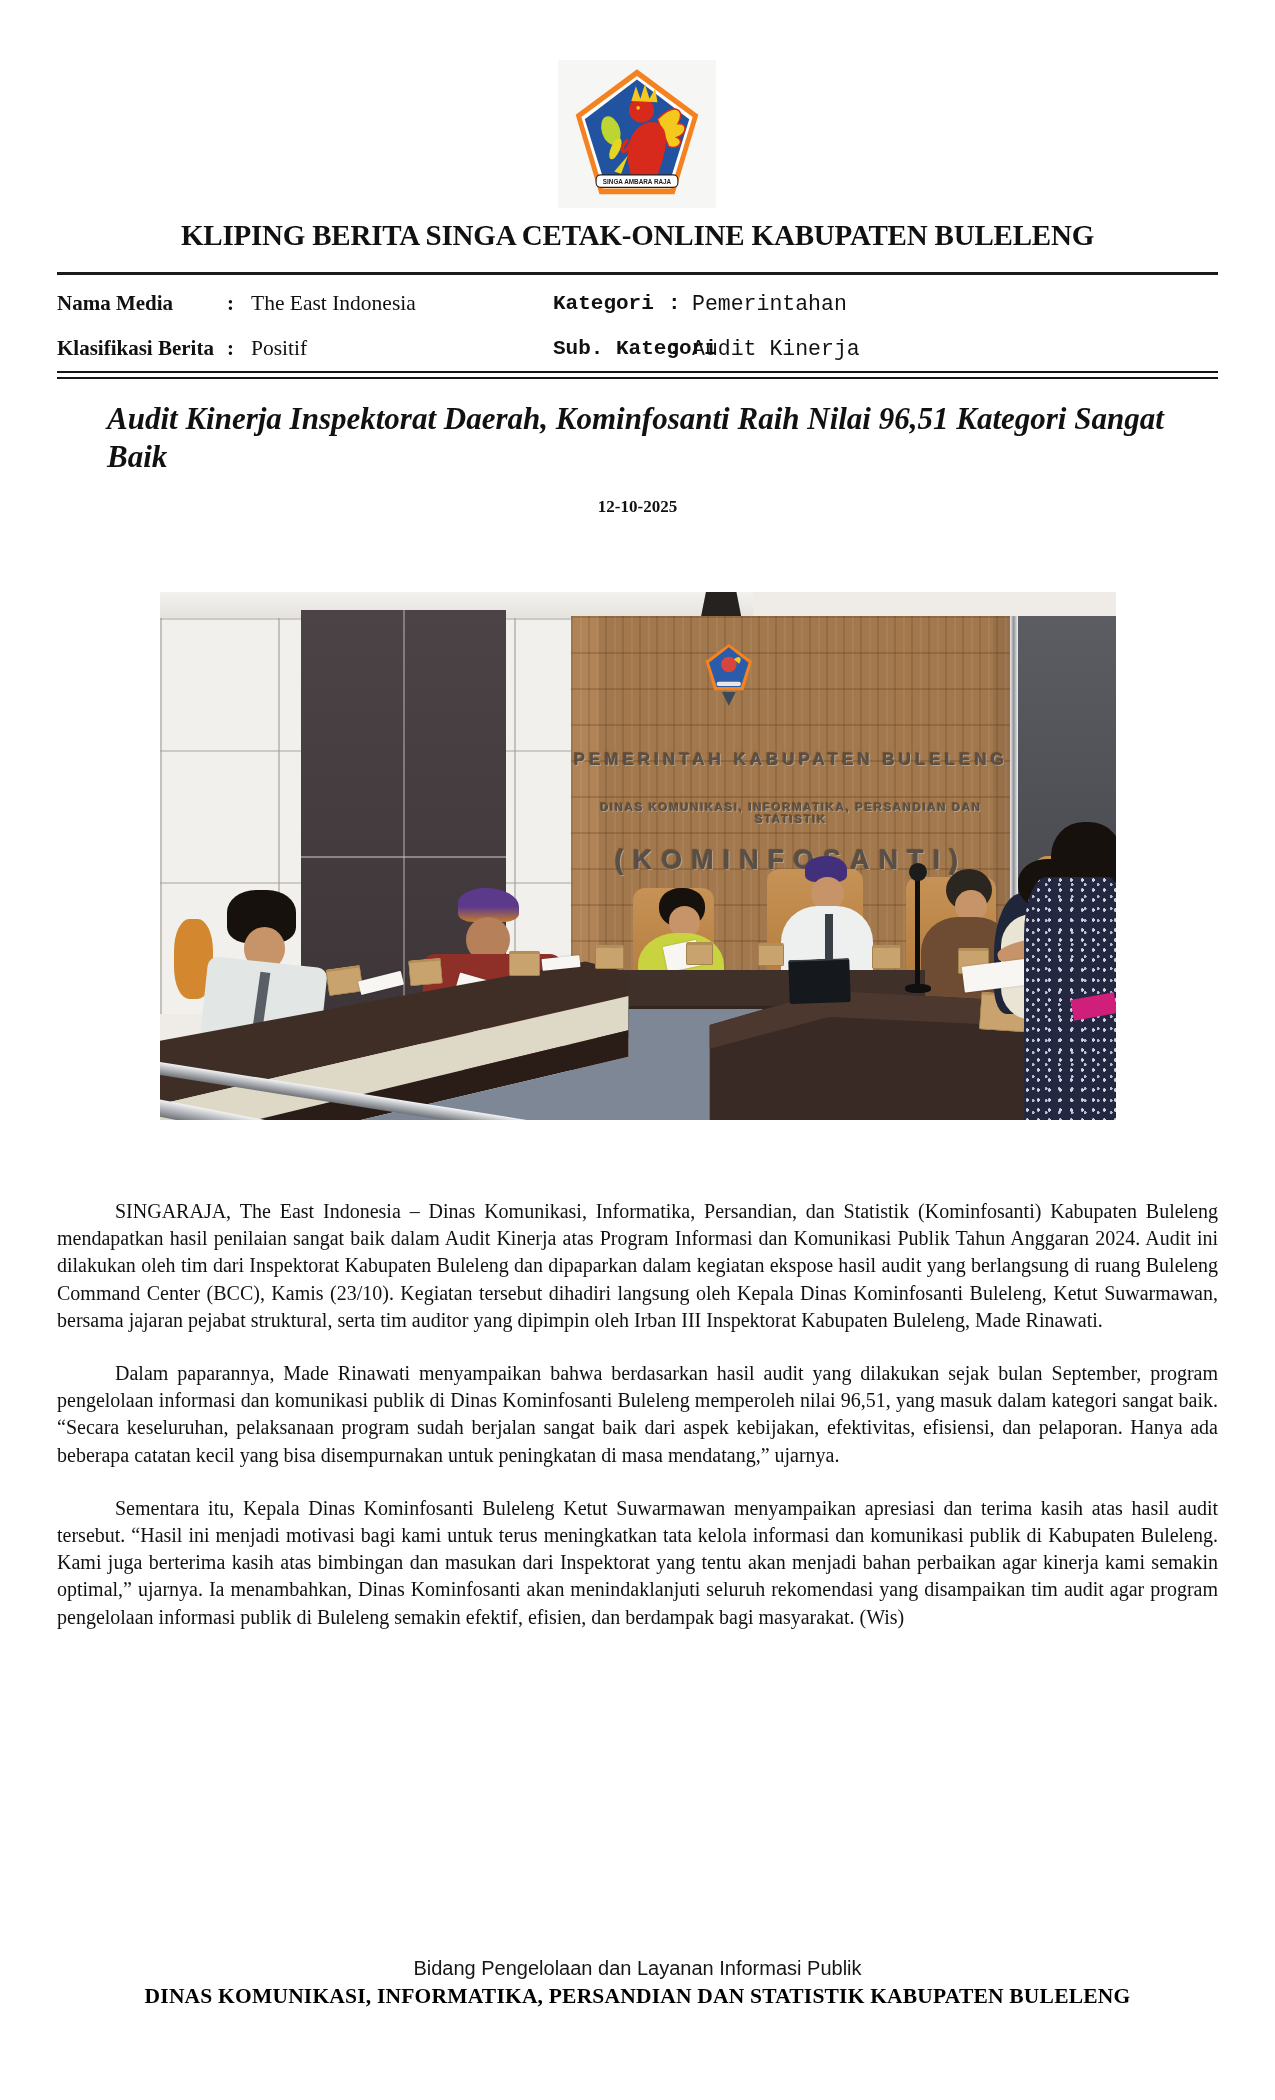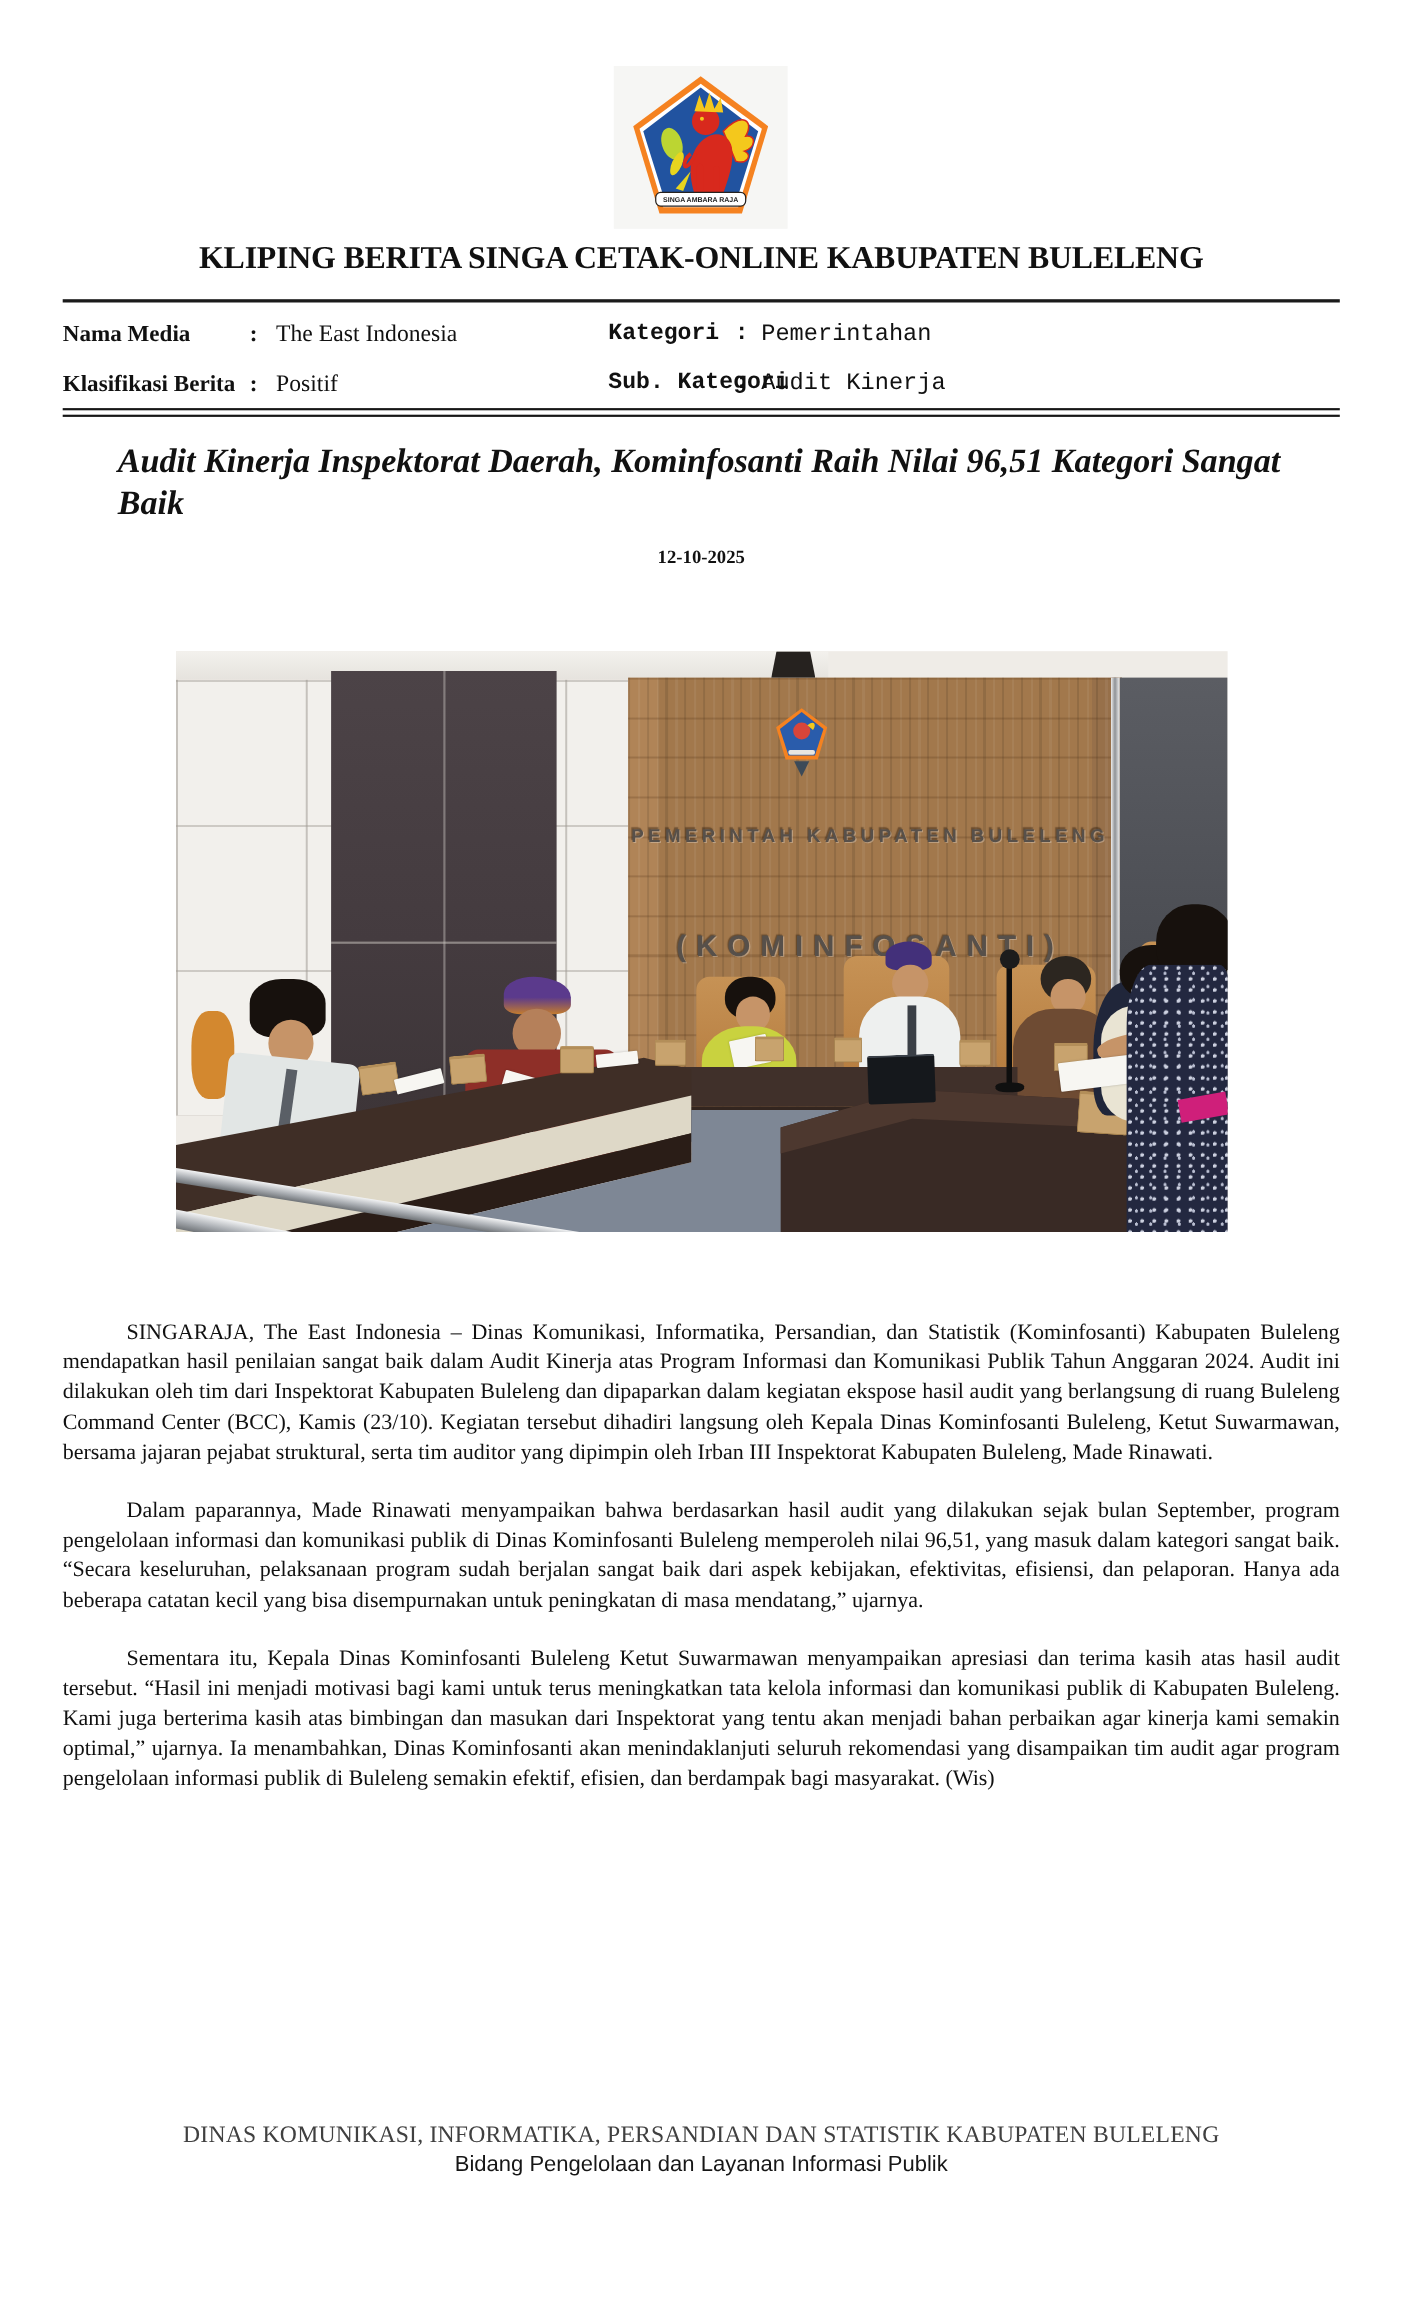--- a/index.html
+++ b/index.html
@@ -88,22 +88,22 @@
   
   .a-body{left:57px;top:1198px;width:1161px;font-size:20px;line-height:27.2px;
           text-align:justify;}
   .a-body p{margin:0 0 26px 0;text-indent:58px;}
   .a-url{display:block;margin-top:10px;font-weight:bold;font-size:19px;color:#111;
          text-decoration:none;text-indent:0;}
 
   
   .f1{left:0;top:1957px;width:1275px;text-align:center;
       font-family:"Liberation Sans", sans-serif;font-size:20px;color:#161616;}
-  .f2{left:0;top:1928px;width:1275px;text-align:center;font-weight:normal;
-      font-size:21.5px;letter-spacing:0.2px;color:#404040;}
+  .f2{left:0;top:1984px;width:1275px;text-align:center;font-weight:bold;
+      font-size:21.5px;letter-spacing:0.2px;color:#000000;}
 </style>
 </head>
 <body>
 
 <div class="abs logo-wrap">
   <svg width="138" height="134" viewBox="0 0 120 118">
     <polygon points="60,2 114,42 93,112 27,112 6,42" fill="#F58220"></polygon>
     <polygon points="60,8 109,44 90,107 30,107 11,44" fill="#ffffff"></polygon>
     <polygon points="60,11 106,46 88,104 32,104 14,46" fill="#2153A0"></polygon>
     <ellipse cx="37" cy="56" rx="8" ry="13" fill="#BCD532" transform="rotate(-18 37 56)"></ellipse>
@@ -173,20 +173,21 @@
       <polygon points="30,6 53,24 44,52 16,52 7,24" fill="#2a5cab"></polygon>
       <circle cx="30" cy="26" r="9" fill="#d8453a"></circle>
       <path d="M36,20 C43,14 46,19 42,25 Z" fill="#F4C81C"></path>
       <rect x="16" y="46" width="28" height="5" rx="2" fill="#e9e6e0"></rect>
       <path d="M22,58 L30,74 L38,58 Z" fill="#3c4a58"></path>
     </svg>
   </div>
 
   <div class="ph signage">
     <div class="sig1">PEMERINTAH KABUPATEN BULELENG</div>
+    <div class="sig2">DINAS KOMUNIKASI, INFORMATIKA, PERSANDIAN DAN STATISTIK</div>
     <div class="sig3">(KOMINFOSANTI)</div>
   </div>
 
   <div class="ph chair" style="left:49.5%;top:56%;width:8.5%;height:18%;"></div>
   <div class="ph chair" style="left:63.5%;top:52.5%;width:10%;height:21%;"></div>
   <div class="ph chair" style="left:78%;top:54%;width:9.5%;height:19%;"></div>
   <div class="ph chair" style="left:91.5%;top:50%;width:7%;height:12%;"></div>
 
   <div class="ph" style="left:1.5%;top:62%;width:4%;height:15%;background:#d3882f;border-radius:40%;"></div>
   <div class="ph hairb" style="left:7%;top:56.5%;width:7.2%;height:10%;border-radius:42% 42% 30% 30%;"></div>

